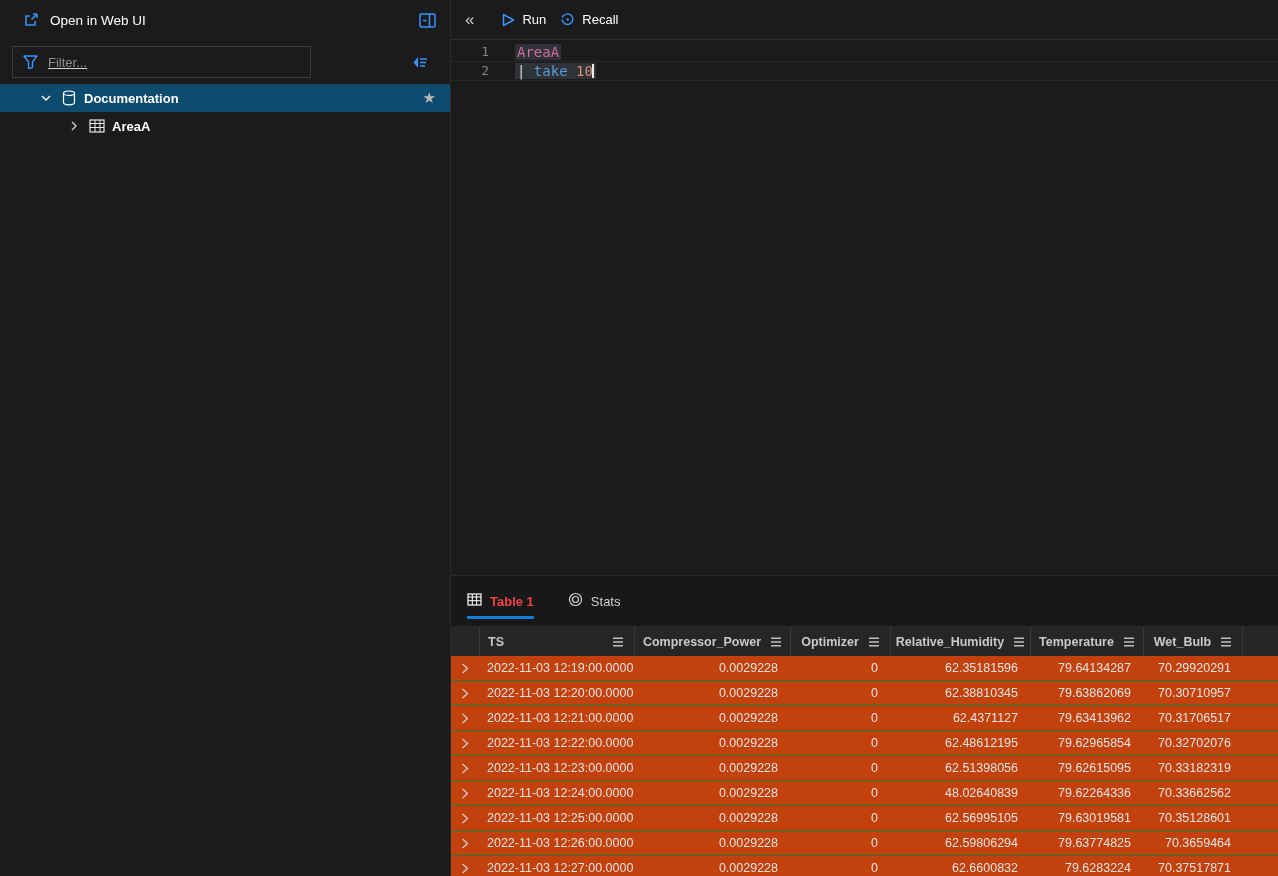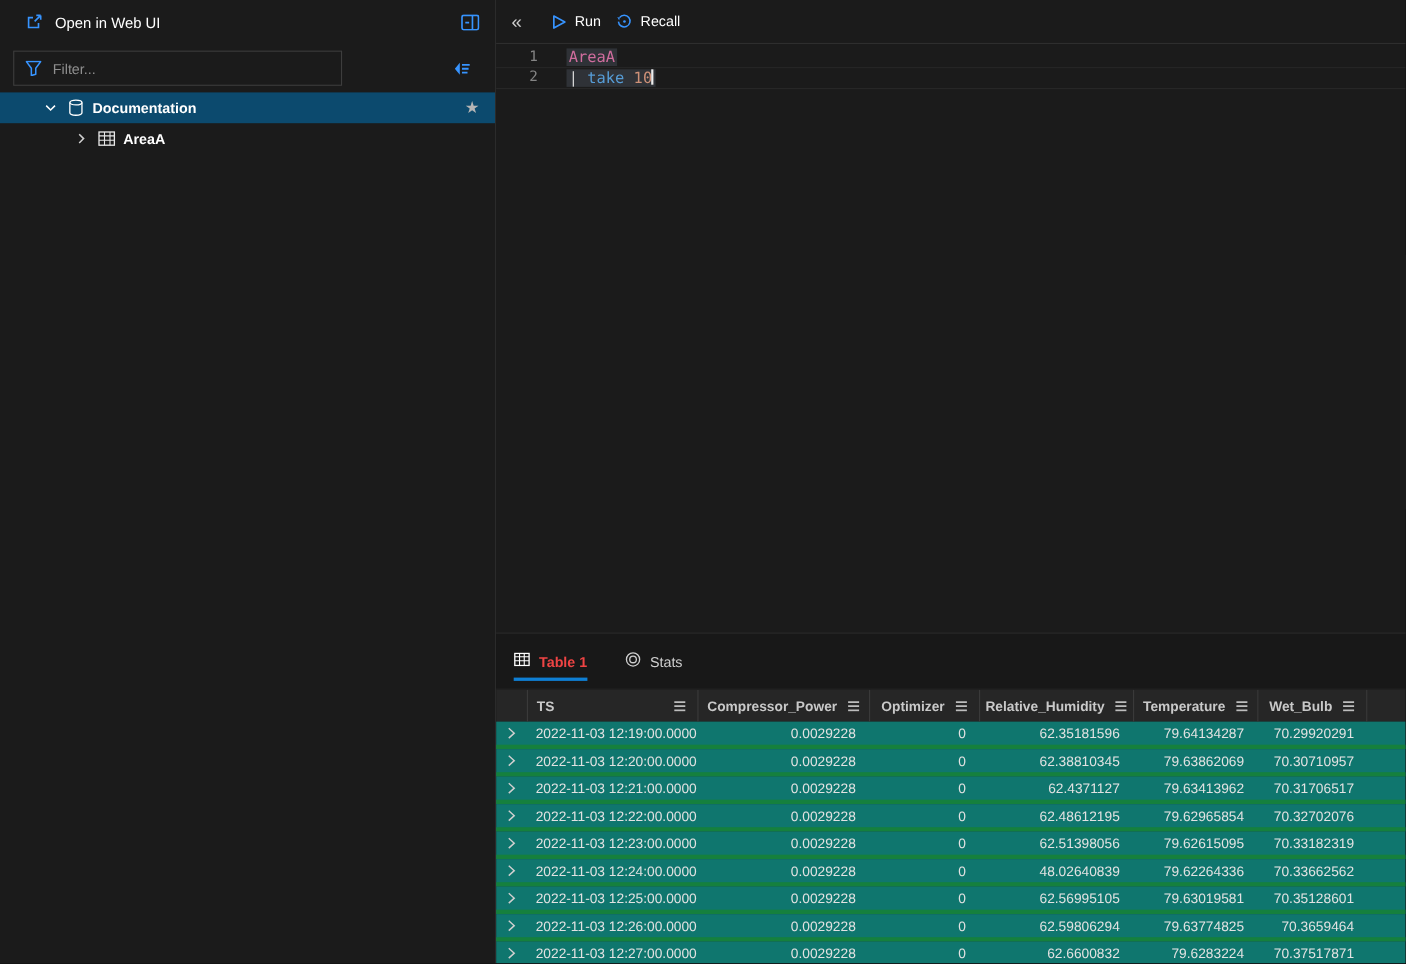--- a/index.html
+++ b/index.html
@@ -11,21 +11,21 @@
     position:relative;
   }
   
   .sidebar { width:451px; min-width:451px; background:#1b1b1b; border-right:1px solid #2b2b2b; display:flex; flex-direction:column; }
   .sidebar-header { height:40px; display:flex; align-items:center; padding:0 14px 0 24px; }
   .webui-btn { display:flex; align-items:center; gap:10px; color:#fff; cursor:pointer; }
   .webui-btn span { font-size:13.5px; }
   .sb-spacer { flex:1; }
   .icon-blue { color:#3794ff; display:inline-flex; }
   .filter-row { height:44px; display:flex; align-items:center; padding:0 14px 0 12px; gap:10px; }
-  .filter-box { flex:0 0 299px; height:32px; border:1px solid #3d3d3d; display:flex; align-items:center; gap:10px; padding:0 10px; background:#1b1b1b; }
+  .filter-box { flex:0 0 299px; height:32px; border:1px solid #3d3d3d; display:flex; align-items:center; gap:10px; padding:0 10px; background:#1b1b1b;text-decoration:underline; }
   .filter-placeholder { color:#8f8f8f; }
   .filter-actions { flex:1; display:flex; justify-content:flex-end; padding-right:8px; }
   .tree { display:flex; flex-direction:column; }
   .tree-row { height:28px; display:flex; align-items:center; gap:6px; cursor:pointer; }
   .tree-row .label { color:#fff; font-weight:700; font-size:13px; }
   .tree-row.selected { background:#0c4a6e; }
   .chev { width:16px; height:16px; display:inline-flex; align-items:center; justify-content:center; color:#cfcfcf; }
   .tree-icon { width:18px; height:18px; display:inline-flex; align-items:center; justify-content:center; }
   .star { margin-left:auto; margin-right:14px; color:#b5b5b5; font-size:15px; }
   
@@ -59,21 +59,21 @@
   .tab { display:flex; align-items:center; gap:8px; color:#cfcfcf; height:100%; position:relative; cursor:pointer; }
   .tab.active { color:#ef4444; font-weight:700; }
   .tab.active::after { content:""; position:absolute; left:0; right:0; bottom:7px; height:3px; background:#0f7fd4; }
   .tbl { flex:1; overflow:hidden; font-size:12.5px; }
   .tr { display:grid; grid-template-columns:28px 155px 156px 100px 140px 113px 100px 1fr; align-items:stretch; }
   .thead { height:29px; background:#262626; color:#c9c9c9; font-weight:700; }
   .th { display:flex; align-items:center; justify-content:center; gap:9px; border-left:1px solid #3a3a3a; overflow:hidden; white-space:nowrap; cursor:pointer; }
   .th.first { justify-content:space-between; padding:0 10px 0 8px; }
   .th.last-edge { border-right:1px solid #3a3a3a; }
   .th-blank { border:none; }
-  .tbody .tr { height:25px; background:#0f766e; border-bottom:4px solid #15803d; color:#e2e2e2; cursor:pointer; }
+  .tbody .tr { height:25px; background:#c2410c; border-bottom:1px solid #15803d; color:#e2e2e2; cursor:pointer; }
   .td { display:flex; align-items:center; overflow:hidden; white-space:nowrap; }
   .td.ts { padding-left:8px; }
   .td.num { justify-content:flex-end; padding-right:12px; }
   .expander { display:flex; align-items:center; justify-content:center; cursor:pointer; }
 </style>
 </head>
 <body>
 
 <div class="app">
 

